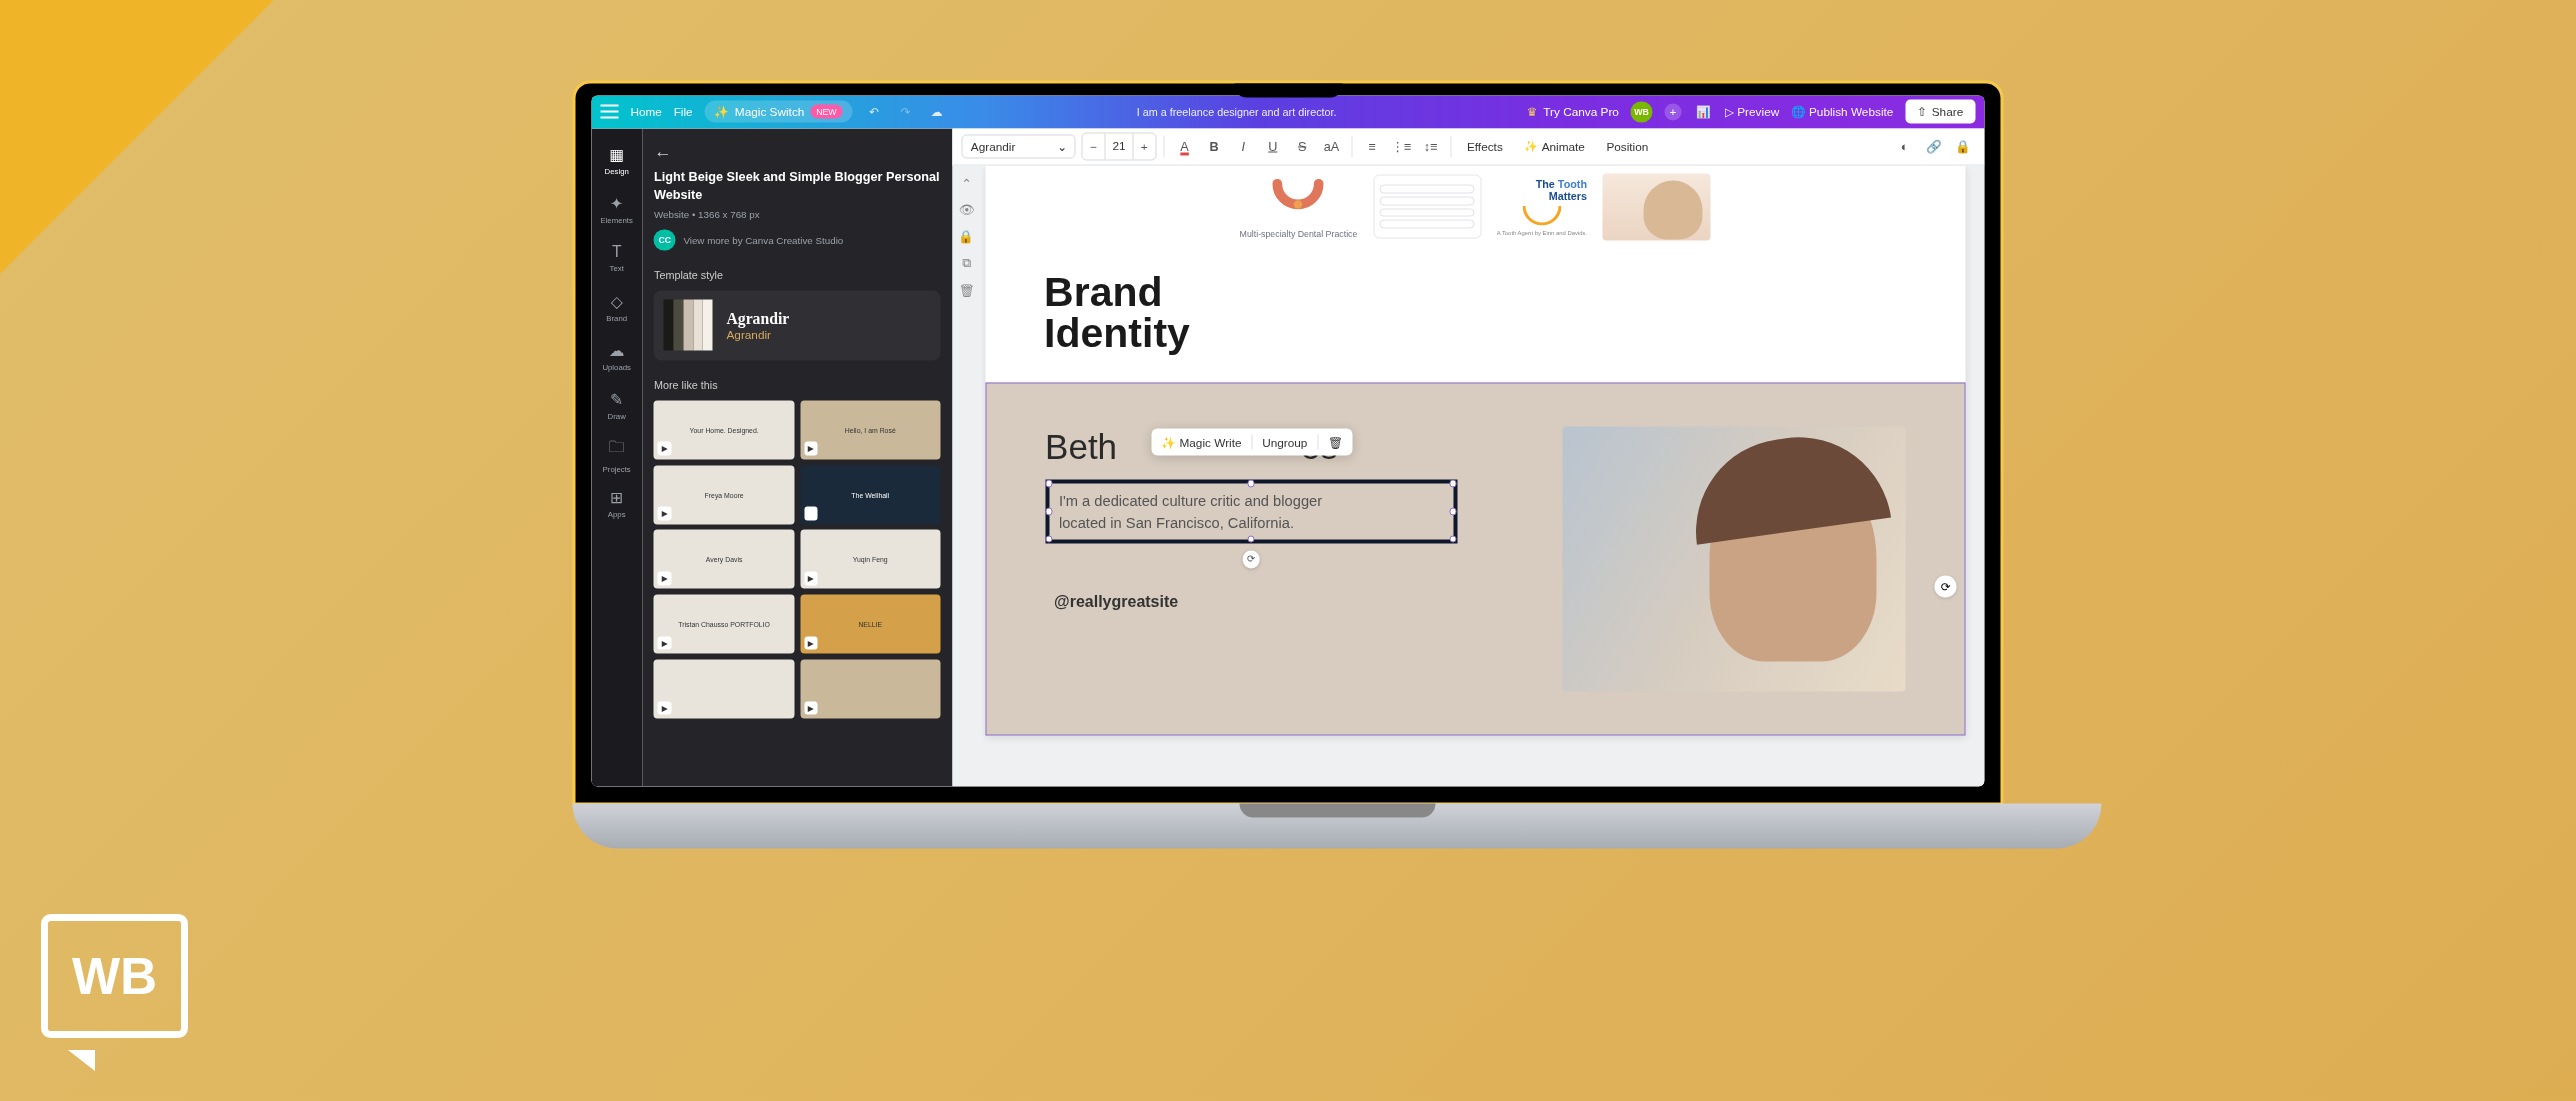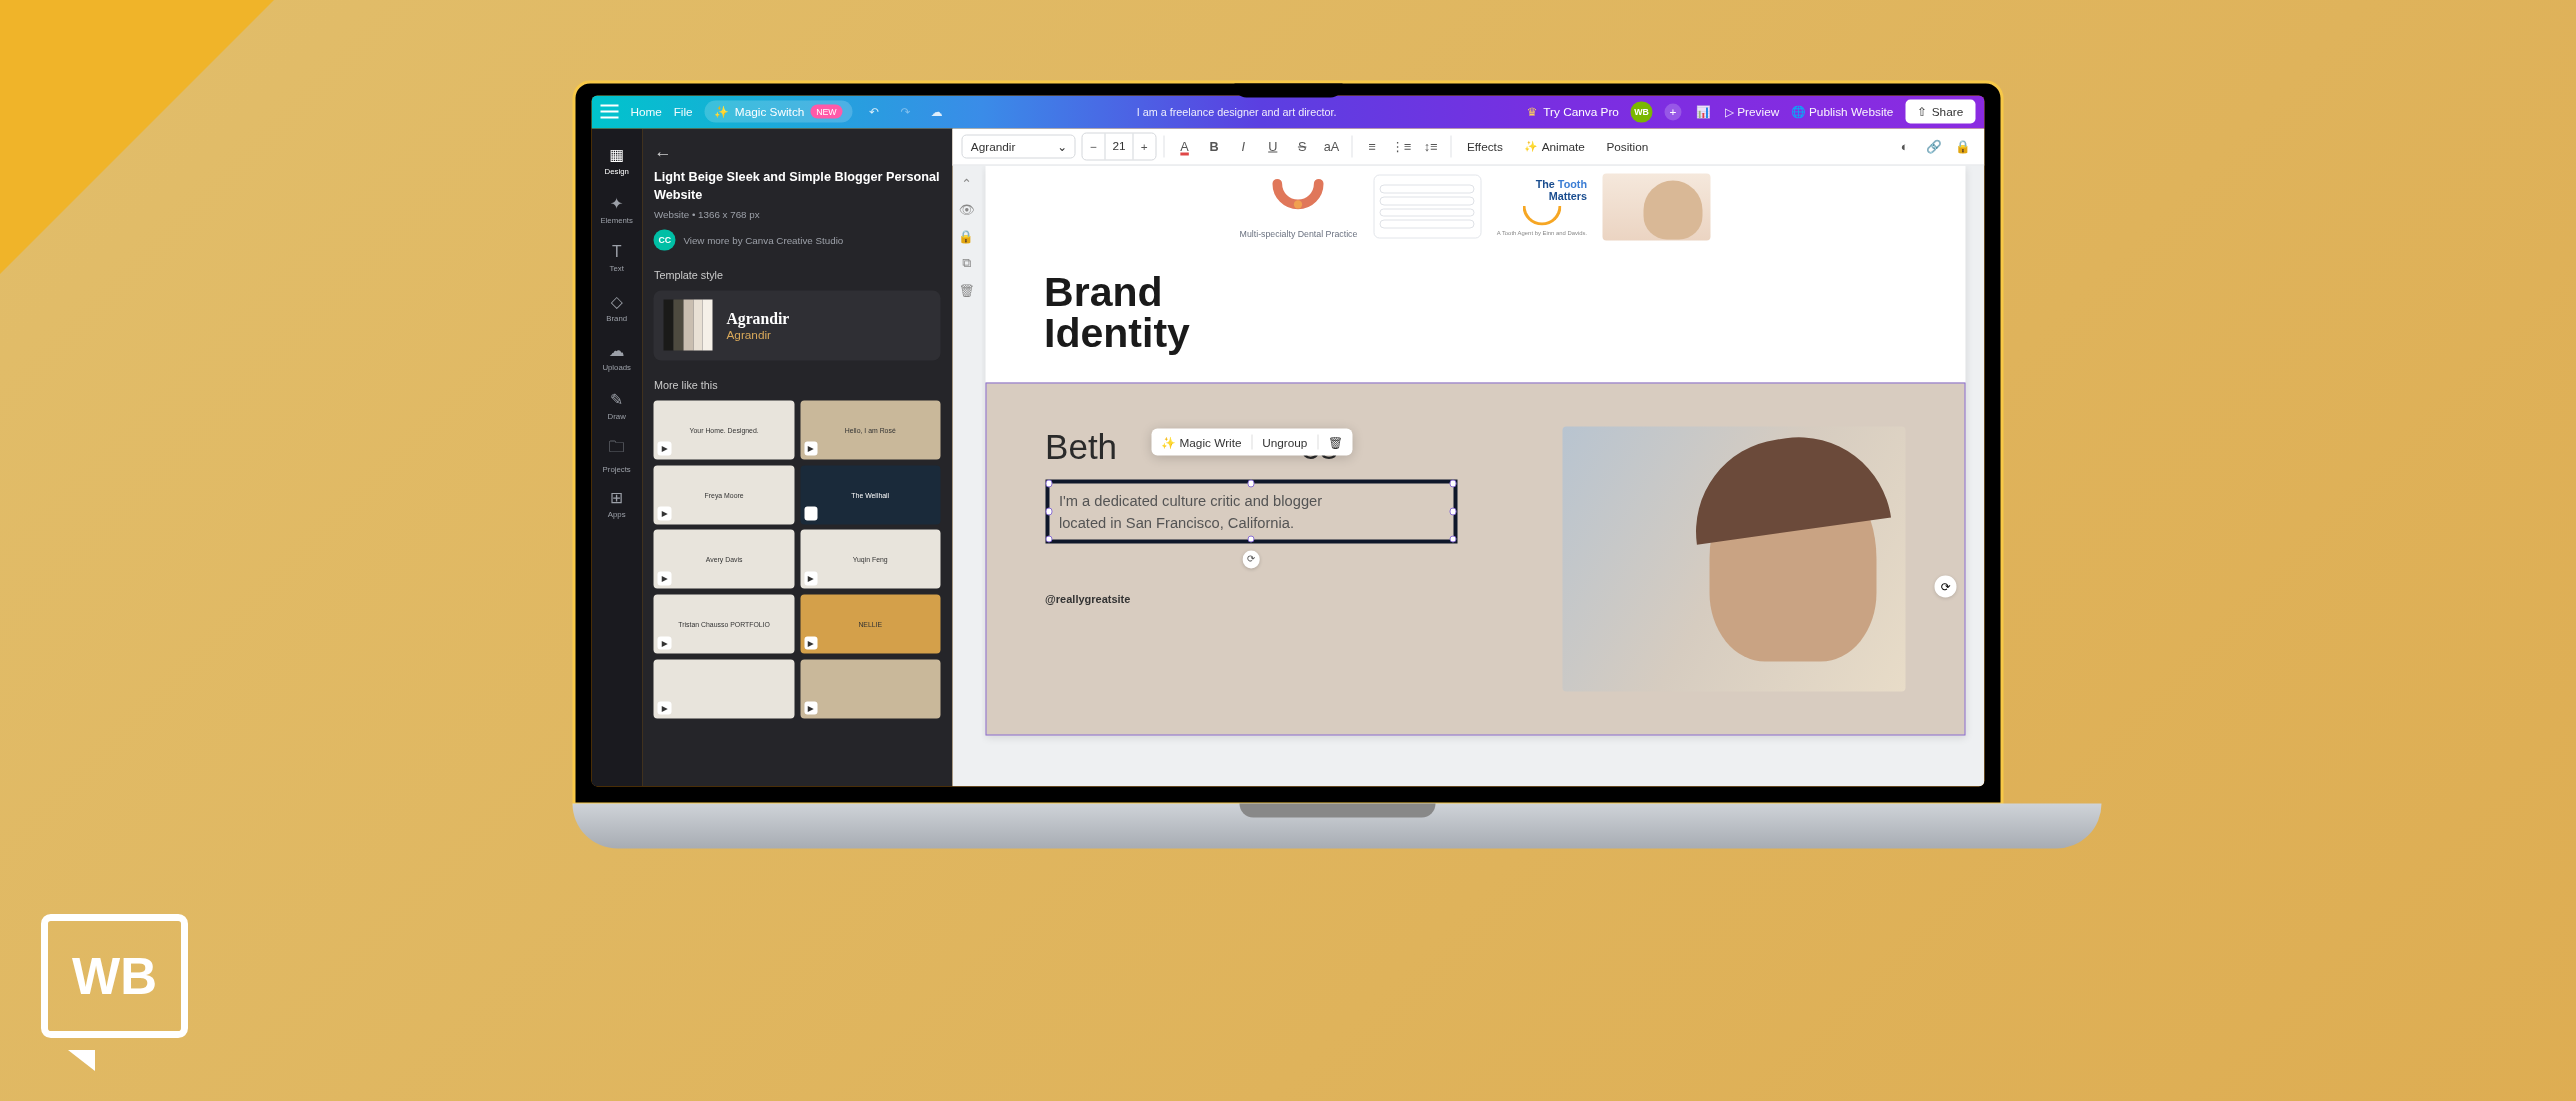--- a/index.html
+++ b/index.html
@@ -11,21 +11,21 @@
 .wb-outer{width:147px;height:124px;border:7.8px solid #fff;border-radius:9.8px;position:relative}
 .wb-text{color:#fff;font-size:51px;font-weight:800;position:absolute;left:50%;top:50%;transform:translate(-50%,-50%)}
 .wb-tail{position:absolute;left:27.4px;bottom:-19.6px;width:0;height:0;border-style:solid;border-width:21.6px 0 0 27.4px;border-color:#fff transparent transparent transparent}
 
 .laptop{position:absolute;left:50%;top:50%;transform:translate(-50%,-50%);width:1431px;height:941px}
 .laptop-bezel{width:1431px;height:725px;background:#000;border-radius:17.6px 17.6px 0 0;padding:11.8px 15.7px 15.7px;position:relative;border:3.9px solid #f8c948}
 .laptop-notch{position:absolute;top:0;left:50%;transform:translateX(-50%);width:108px;height:13.7px;background:#000;border-radius:0 0 11.8px 11.8px;z-index:20}
 .laptop-base{width:1529px;height:45px;background:linear-gradient(#cfd3d8,#a7acb3);margin:-2px auto 0;border-radius:0 0 49px 49px;position:relative}
 .laptop-base:before{content:"";position:absolute;top:0;left:50%;transform:translateX(-50%);width:196px;height:13.7px;background:#888;border-radius:0 0 13.7px 13.7px}
 
-.screen{width:100%;height:100%;background:#a16207;border-radius:5.9px;overflow:hidden;display:flex;flex-direction:column;position:relative}
+.screen{width:100%;height:100%;background:#ffffff;border-radius:5.9px;overflow:hidden;display:flex;flex-direction:column;position:relative}
 
 .topbar{height:33px;background:linear-gradient(90deg,#00c4cc 0%,#3a8ce8 28%,#5b3fe1 48%,#7a2ee1 70%,#8b2be1 100%);display:flex;align-items:center;padding:0 9.8px;gap:11.8px;color:#fff;font-size:11.8px}
 .menu-icon{width:17.6px;height:13.7px;display:flex;flex-direction:column;justify-content:space-between;cursor:pointer}
 .menu-icon div{height:2px;background:#fff}
 .tb-link{cursor:pointer;opacity:0.95}
 .magic{background:rgba(255,255,255,0.18);border-radius:19.6px;padding:3.9px 9.8px;display:flex;align-items:center;gap:5.9px}
 .magic .new{background:#ff5aa8;font-size:8.8px;padding:2px 5.9px;border-radius:7.8px}
 .tb-icon{width:19.6px;text-align:center;cursor:pointer;opacity:0.85}
 .tb-spacer{flex:1;text-align:center;font-size:10.8px;opacity:0.9}
 .try-pro{display:flex;align-items:center;gap:5.9px}
@@ -103,21 +103,21 @@
 .beth-name{font-family:Georgia,serif;font-size:35px;color:#2a2a2a;position:relative}
 .context-menu{position:absolute;top:2px;left:106px;background:#fff;border-radius:5.9px;box-shadow:0 2px 11.8px rgba(0,0,0,0.18);padding:5.9px 9.8px;display:flex;align-items:center;gap:9.8px;font-size:11.8px;color:#333;font-family:-apple-system,sans-serif;font-weight:400}
 .context-menu .ci{cursor:pointer;display:flex;align-items:center;gap:3.9px}
 .context-menu .csep{width:1px;height:15.7px;background:#ddd}
 .selected-text{border:4px solid #0f172a;padding:5.9px 9.8px;margin-top:11.8px;position:relative;font-size:14.7px;color:#545454;line-height:1.5;max-width:412px}
 .sel-handle{position:absolute;width:7.8px;height:7.8px;background:#fff;border:1px solid #8a6fd4;border-radius:50%}
 .sh-tl{top:-3.9px;left:-3.9px}.sh-tr{top:-3.9px;right:-3.9px}.sh-bl{bottom:-3.9px;left:-3.9px}.sh-br{bottom:-3.9px;right:-3.9px}
 .sh-tm{top:-3.9px;left:50%;margin-left:-3.9px}.sh-bm{bottom:-3.9px;left:50%;margin-left:-3.9px}
 .sh-ml{top:50%;left:-3.9px;margin-top:-3.9px}.sh-mr{top:50%;right:-3.9px;margin-top:-3.9px}
 .rotate-handle{position:absolute;bottom:-29px;left:50%;transform:translateX(-50%);width:17.6px;height:17.6px;background:#fff;border-radius:50%;box-shadow:0 1px 3.9px rgba(0,0,0,0.2);display:flex;align-items:center;justify-content:center;font-size:9.8px;cursor:pointer}
-.handle-text{position:absolute;bottom:-49px;left:0;font-size:11px;color:#333}
+.handle-text{position:absolute;bottom:-49px;left:9px;font-size:16px;color:#333}
 .blogger-img{width:343px;height:265px;background:linear-gradient(120deg,#b8c4d0 0%,#d6ccc0 50%,#e8dcc8 100%);border-radius:3.9px;position:relative;overflow:hidden}
 .blogger-img:before{content:"";position:absolute;right:29px;top:29px;width:167px;height:206px;background:#c9a383;border-radius:60% 60% 40% 40%}
 .blogger-img:after{content:"";position:absolute;right:19.6px;top:11.8px;width:196px;height:93px;background:#6b4a3a;border-radius:98px 98px 0 0;transform:rotate(-8deg)}
 .ref-badge{position:absolute;right:7.8px;bottom:137px;width:21.6px;height:21.6px;background:#fff;border-radius:50%;box-shadow:0 1px 3.9px rgba(0,0,0,0.15);display:flex;align-items:center;justify-content:center;font-size:11.8px;cursor:pointer}
 </style>
 </head>
 <body>
 
 <div class="bg-layer">
   <div style="position:absolute;inset:0;background:#eef0f2"></div>

